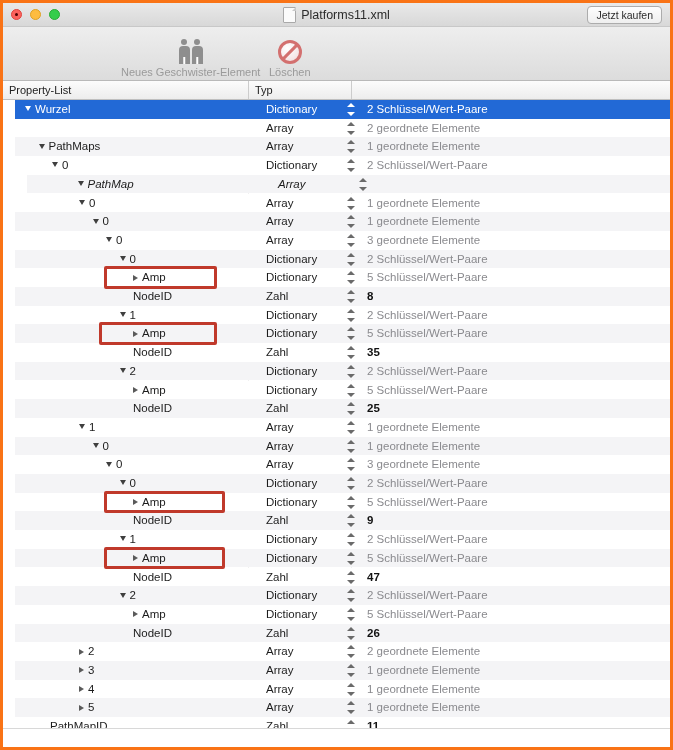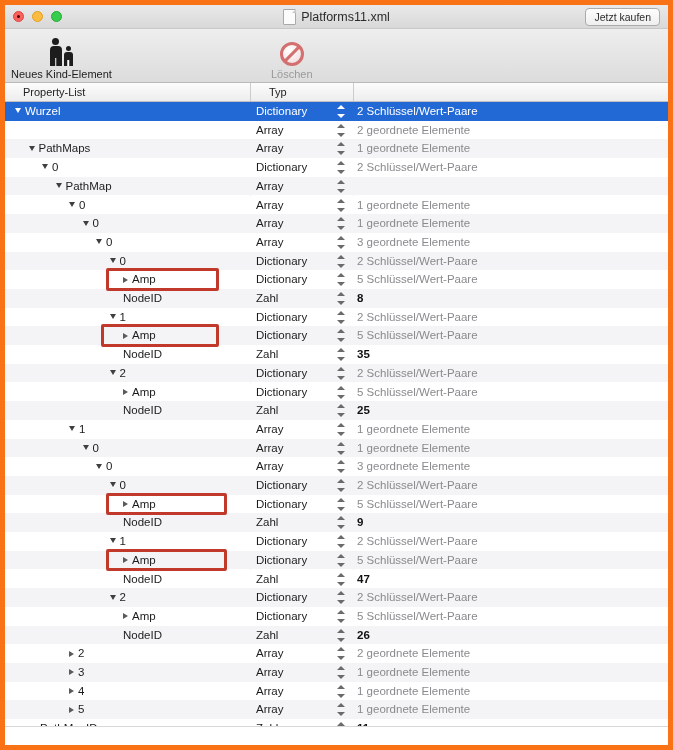--- a/index.html
+++ b/index.html
@@ -9,21 +9,21 @@
   body {
     width: 673px; height: 750px;
     font-family: "Liberation Sans", sans-serif;
     -webkit-font-smoothing: antialiased;
     overflow: hidden;
   }
   .window {
     position: relative;
     width: 673px; height: 750px;
     box-sizing: border-box;
-    border: 5px solid #f97316;
+    border: 3px solid #f97316;
     background: #4c1d95;
     overflow: hidden;
   }
 
   
   .titlebar {
     position: relative;
     height: 23px;
     background: linear-gradient(to bottom, #e9e9e9 0%, #d8d8d8 100%);
     border-bottom: 1px solid #c8c8c8;
@@ -153,21 +153,21 @@
     height: 18px;
     background: linear-gradient(to bottom, #fcfcfc 0%, #ededed 100%);
     border-bottom: 1px solid #bfbfbf;
     font-size: 11px;
     color: #222;
   }
   .col-header .ch {
     position: absolute;
     top: 0; height: 18px;
     line-height: 18px;
-    padding-left: 18px;
+    padding-left: 6px;
     box-sizing: border-box;
     white-space: nowrap;
   }
   .col-header .divider {
     position: absolute;
     top: 0; width: 1px; height: 18px;
     background: #cccccc;
   }
 
   
@@ -176,20 +176,21 @@
     background: #ffffff;
     height: 640px;
     overflow: hidden;
   }
   .row {
     position: relative;
     height: 18.7px;
     font-size: 11.5px;
     color: #1c1c1c;
     white-space: nowrap;
+    margin-left: 12px;
   }
   .row.alt    { background: #f4f4f6; }
   .row.plain  { background: #ffffff; }
   .row.selected { background: #2269d6; color:#ffffff; }
 
   .cell-name {
     position: absolute;
     left: 0; top: 0;
     height: 18.7px;
     line-height: 18.7px;
@@ -296,40 +297,40 @@
     </div>
     <div class="title-center">
       <span class="doc-icon"></span>
       <span class="title-text">Platforms11.xml</span>
     </div>
     <div class="buy-button">Jetzt kaufen</div>
   </div>
 
   <div class="toolbar">
 
-    <div class="tool-item enabled" style="left:6px;">
+
+    <div class="tool-item disabled" style="left:118px;">
       <div class="icon-area">
         <div class="people">
           <div class="person">
-            <div class="head" style="width:7px;height:7px;background:#1d1d1d;"></div>
-            <div class="body" style="width:12px;height:20px;background:#1d1d1d;border-radius:4px 4px 0 0;">
-              <div class="legs" style="height:8px;"></div>
+            <div class="head" style="width:6px;height:6px;background:#8e8e8e;"></div>
+            <div class="body" style="width:11px;height:18px;background:#8e8e8e;border-radius:4px 4px 0 0;">
+              <div class="legs" style="height:7px;"></div>
             </div>
           </div>
           <div class="person">
-            <div class="head" style="width:5px;height:5px;background:#1d1d1d;"></div>
-            <div class="body" style="width:9px;height:14px;background:#1d1d1d;border-radius:3px 3px 0 0;">
-              <div class="legs" style="height:6px;"></div>
+            <div class="head" style="width:6px;height:6px;background:#8e8e8e;"></div>
+            <div class="body" style="width:11px;height:18px;background:#8e8e8e;border-radius:4px 4px 0 0;">
+              <div class="legs" style="height:7px;"></div>
             </div>
           </div>
         </div>
       </div>
-      <div class="tool-label">Neues Kind-Element</div>
+      <div class="tool-label">Neues Geschwister-Element</div>
     </div>
-
 
     <div class="tool-item disabled" style="left:266px;">
       <div class="icon-area">
         <div class="ban"></div>
       </div>
       <div class="tool-label">Löschen</div>
     </div>
 
   </div>
 
@@ -380,21 +381,21 @@
           <span class="tri down"></span>
           <span>0</span>
         </div>
         <div class="cell-type">Dictionary</div>
         <div class="stepper">
           <i class="up"></i>
           <i class="dn"></i>
         </div>
         <div class="cell-value">2 Schlüssel/Wert-Paare</div>
       </div>
-      <div class="row alt" style="position: absolute; left: 0px; right: 0px; top: 74.8px;">
+      <div class="row alt" style="position: absolute; left: 12px; right: 0px; top: 74.8px; font-style: italic;">
         <div class="cell-name" style="left: 50.5px;">
           <span class="tri down"></span>
           <span>PathMap</span>
         </div>
         <div class="cell-type">Array</div>
         <div class="stepper">
           <i class="up"></i>
           <i class="dn"></i>
         </div>
       </div>

